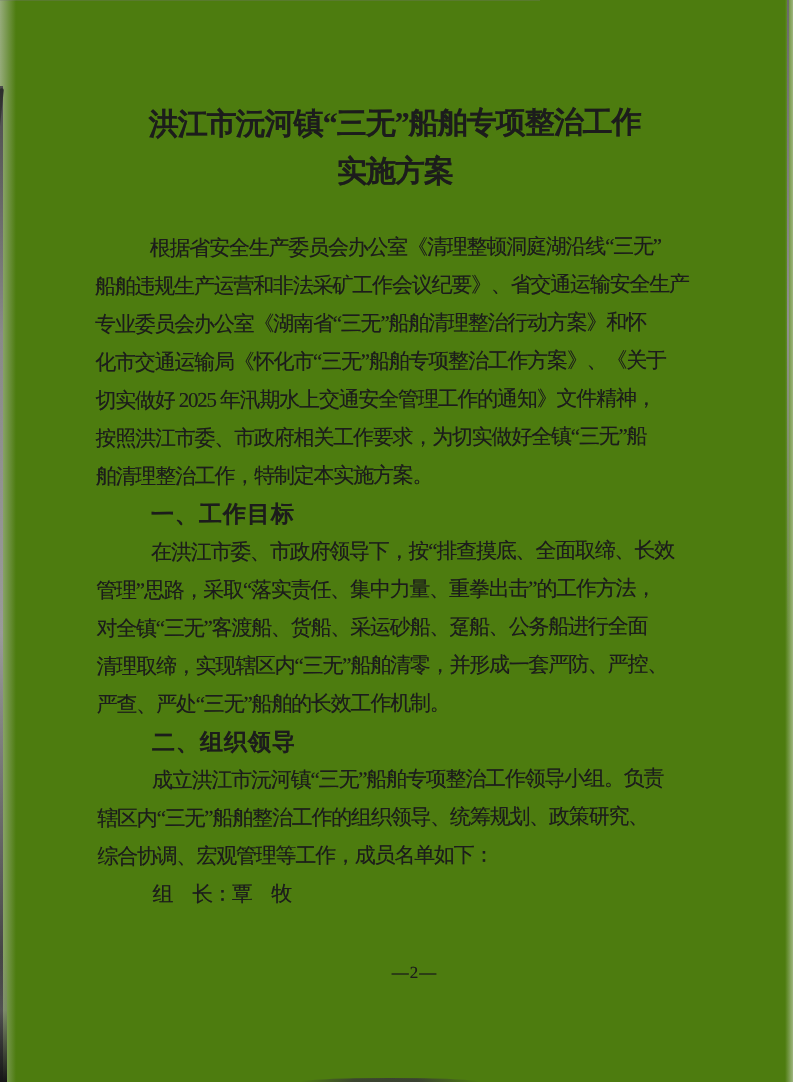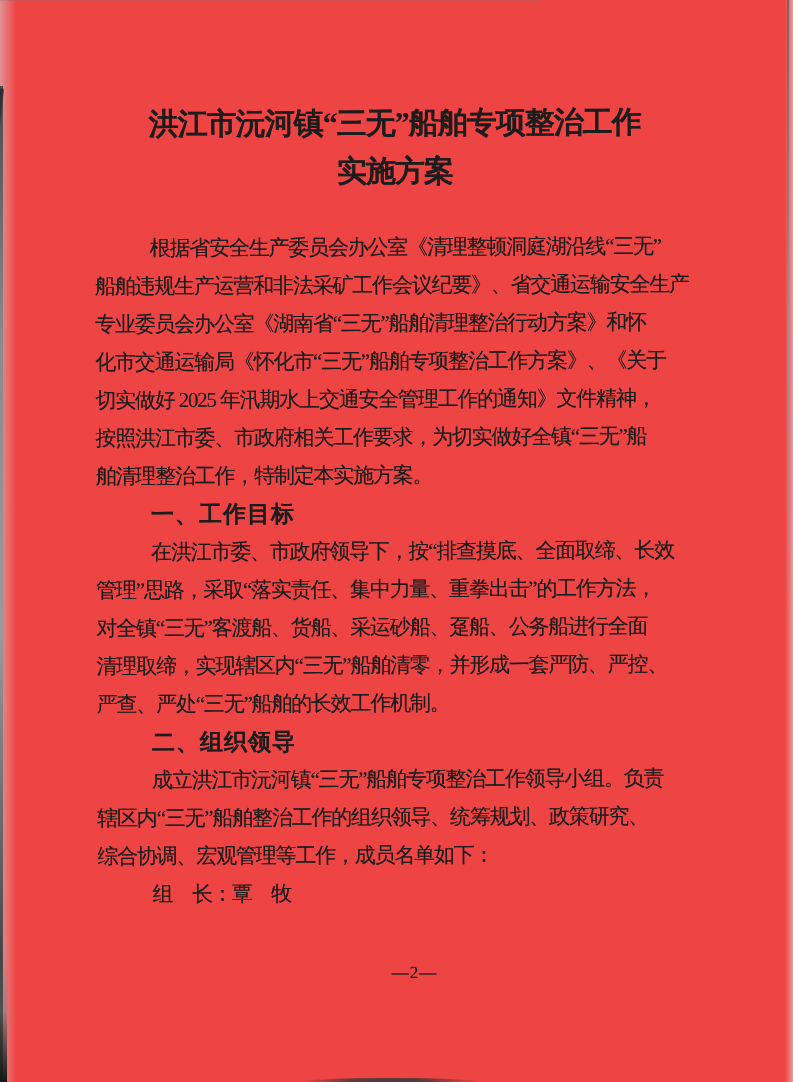--- a/index.html
+++ b/index.html
@@ -1,19 +1,19 @@
 <!DOCTYPE html>
 <html><head>
 <meta charset="utf-8">
 <style>
   html,body { margin:0; padding:0; background:#ffffff; }
   .page {
     position:relative;
     width:793px; height:1082px;
-    background:#ef4444;
+    background:#4d7c0f;
     overflow:hidden;
     font-family:"Liberation Serif", serif;
     color:#1c1c1c;
   }
   
   .paper-tint {
     position:absolute; inset:0;
     background:
       linear-gradient(to right, rgba(210,210,210,0.55) 0px, rgba(250,250,250,0) 16px),
       linear-gradient(to left, rgba(235,235,235,0.5) 0px, rgba(250,250,250,0) 8px);

